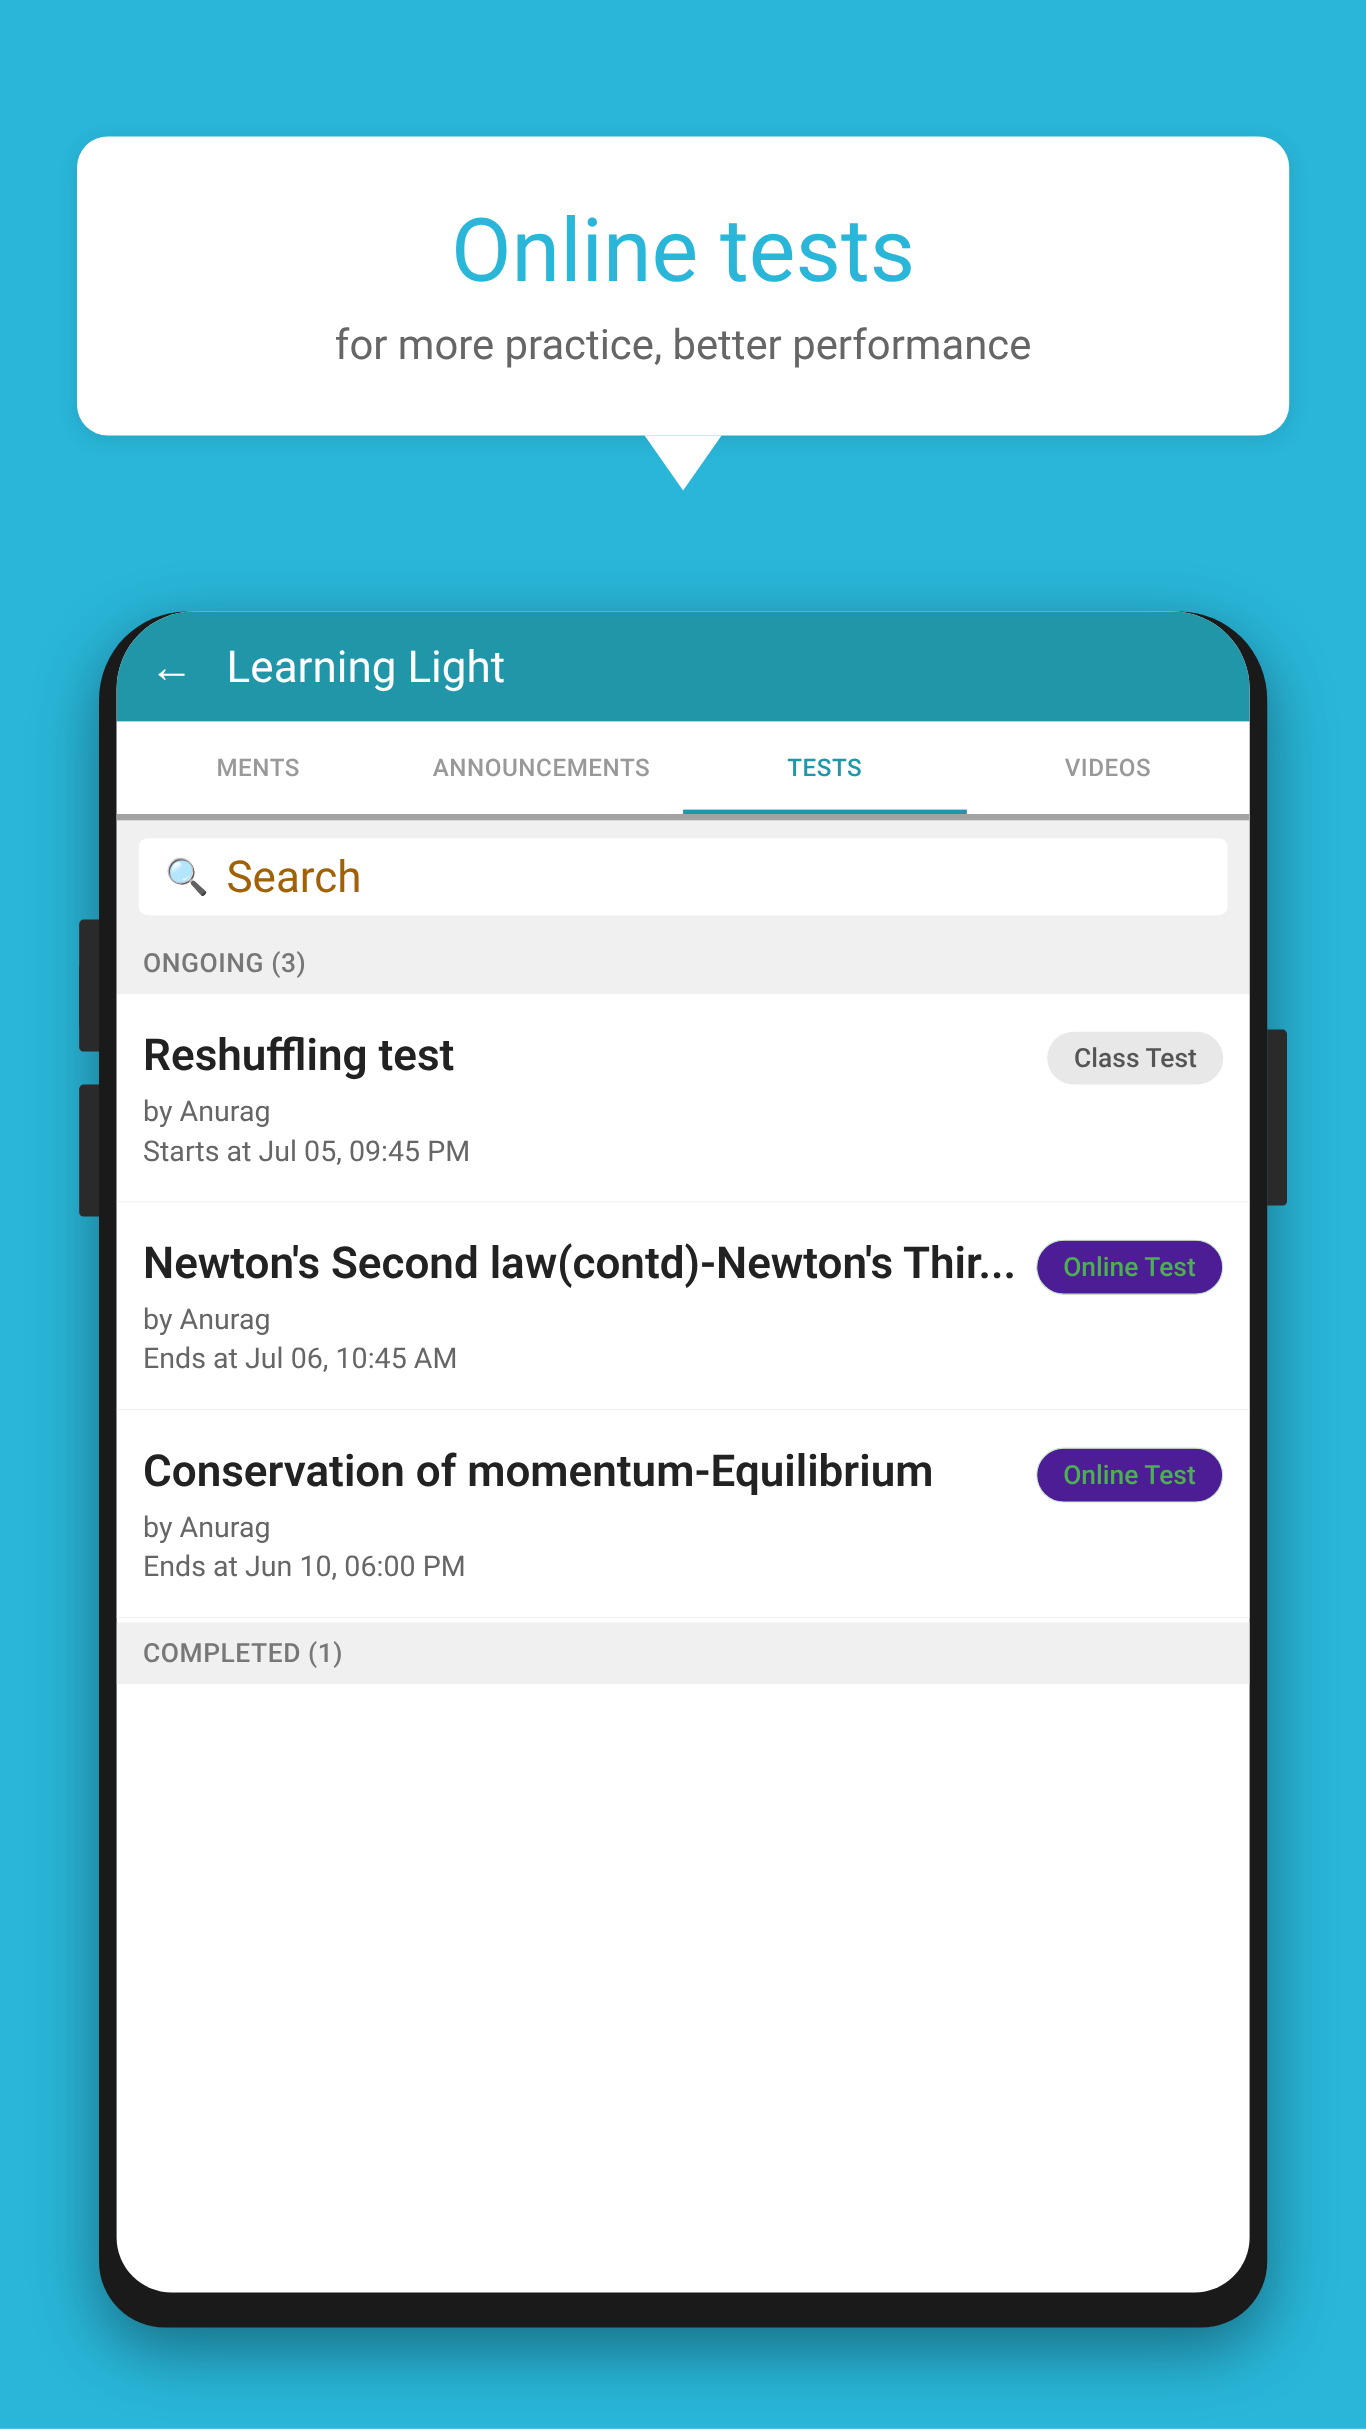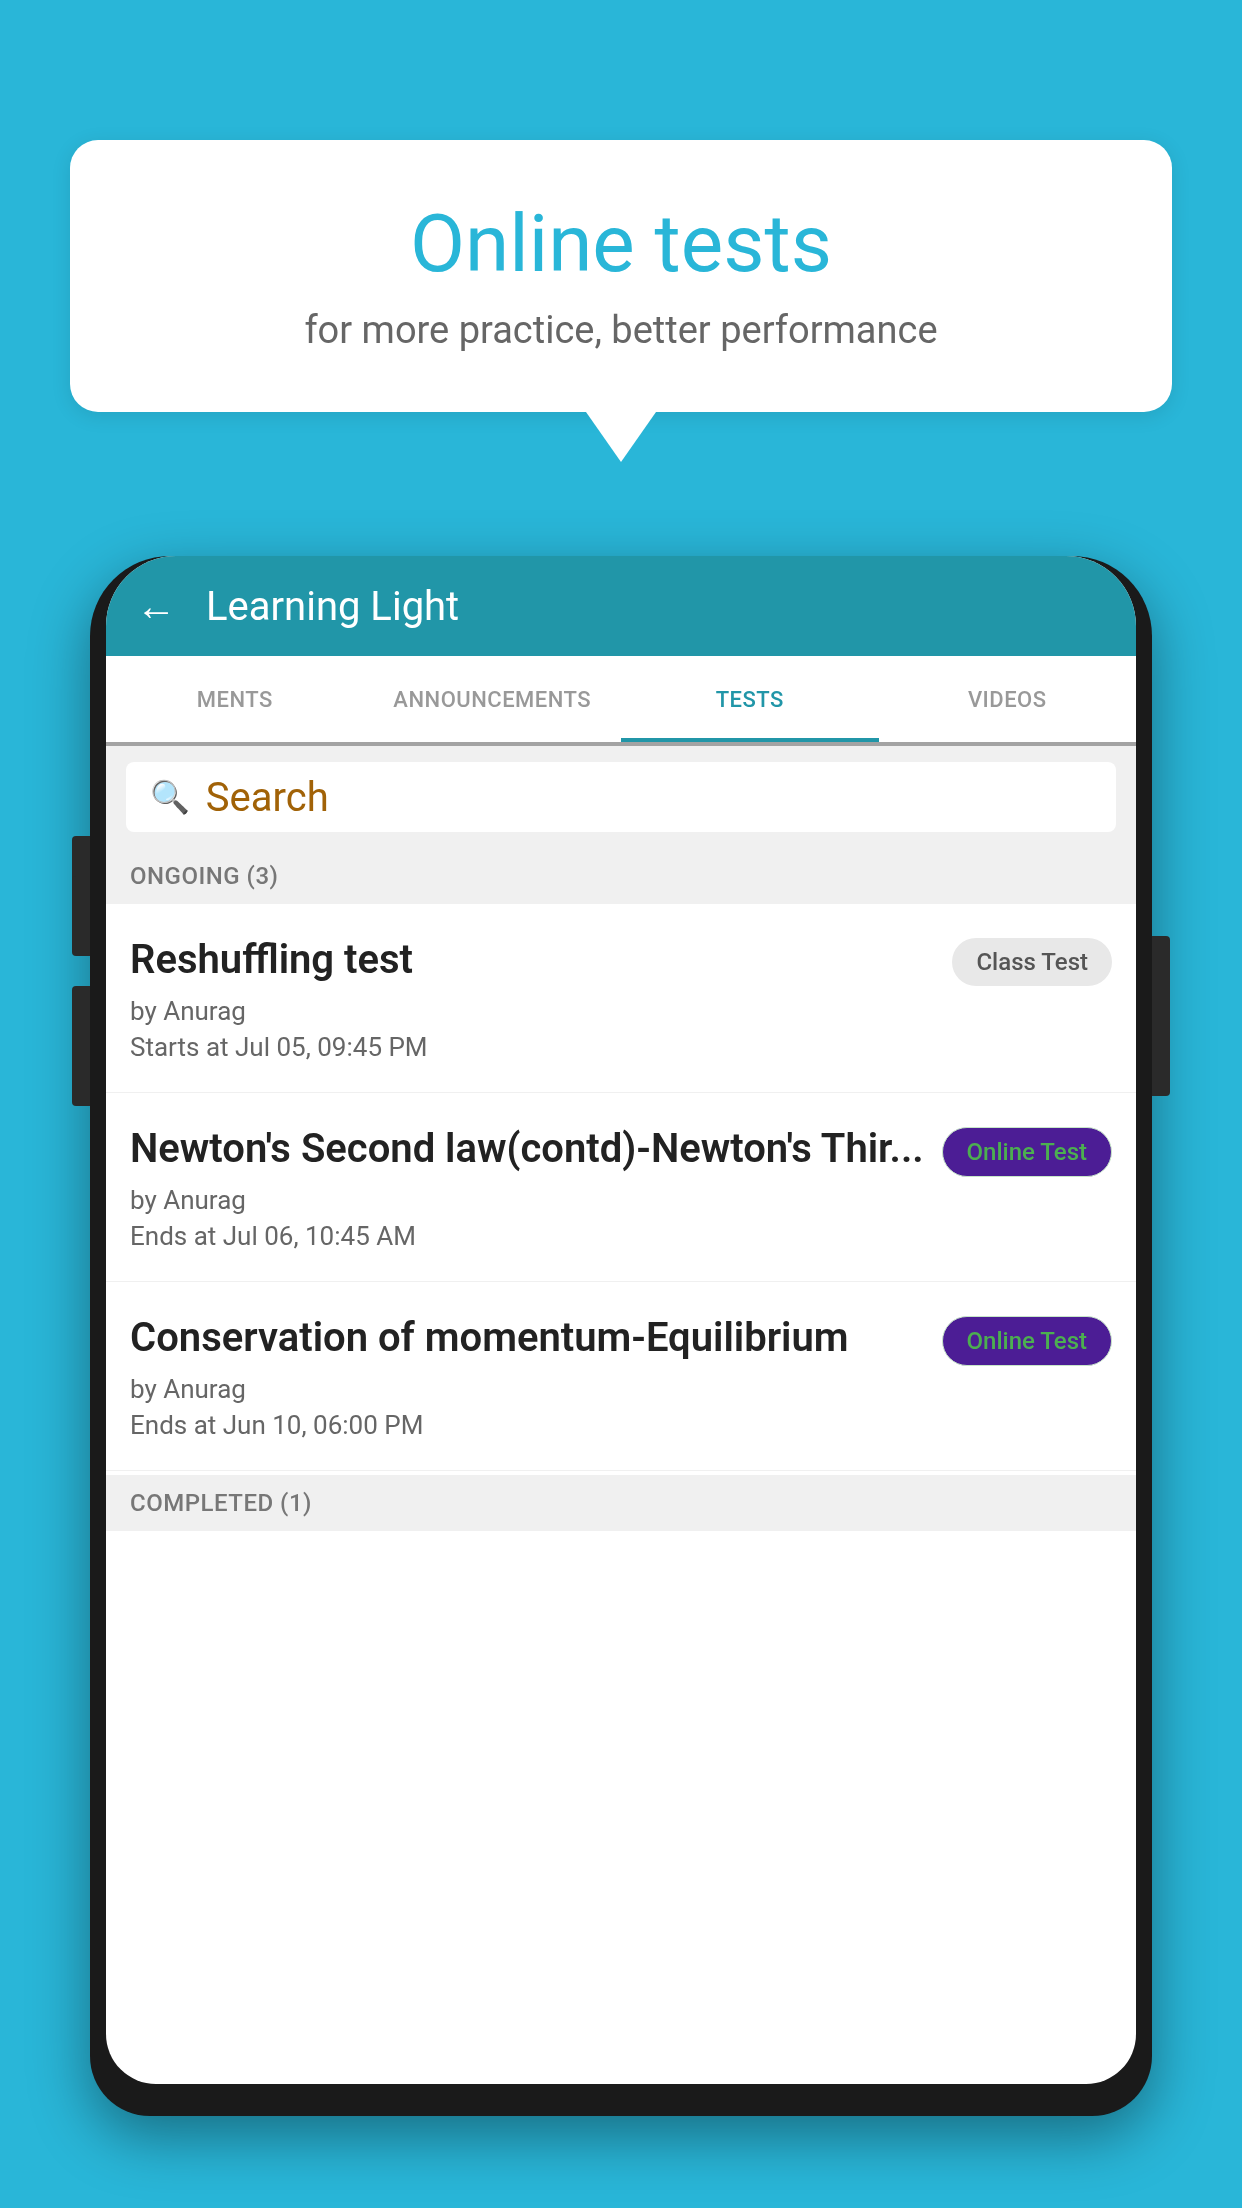--- a/index.html
+++ b/index.html
@@ -10,21 +10,21 @@
       height: 2208px;
       background-color: #29B6D8;
       font-family: 'Roboto', Arial, sans-serif;
       overflow: hidden;
       position: relative;
     }
 
     
     .speech-bubble-container {
       position: absolute;
-      top: 140px;
+      top: 124px;
       left: 70px;
       right: 70px;
       display: flex;
       flex-direction: column;
       align-items: center;
     }
 
     .speech-bubble {
       background: white;
       border-radius: 28px;
@@ -200,21 +200,21 @@
       color: white;
       font-size: 40px;
       font-weight: 400;
     }
 
     
     .tabs-container {
       background: white;
       display: flex;
       height: 90px;
-      border-bottom: 4px solid #a3a3a3;
+      border-bottom: 6px solid #a3a3a3;
       overflow: hidden;
     }
 
     .tab {
       flex: 1;
       display: flex;
       align-items: center;
       justify-content: center;
       font-size: 22px;
       color: #999;

